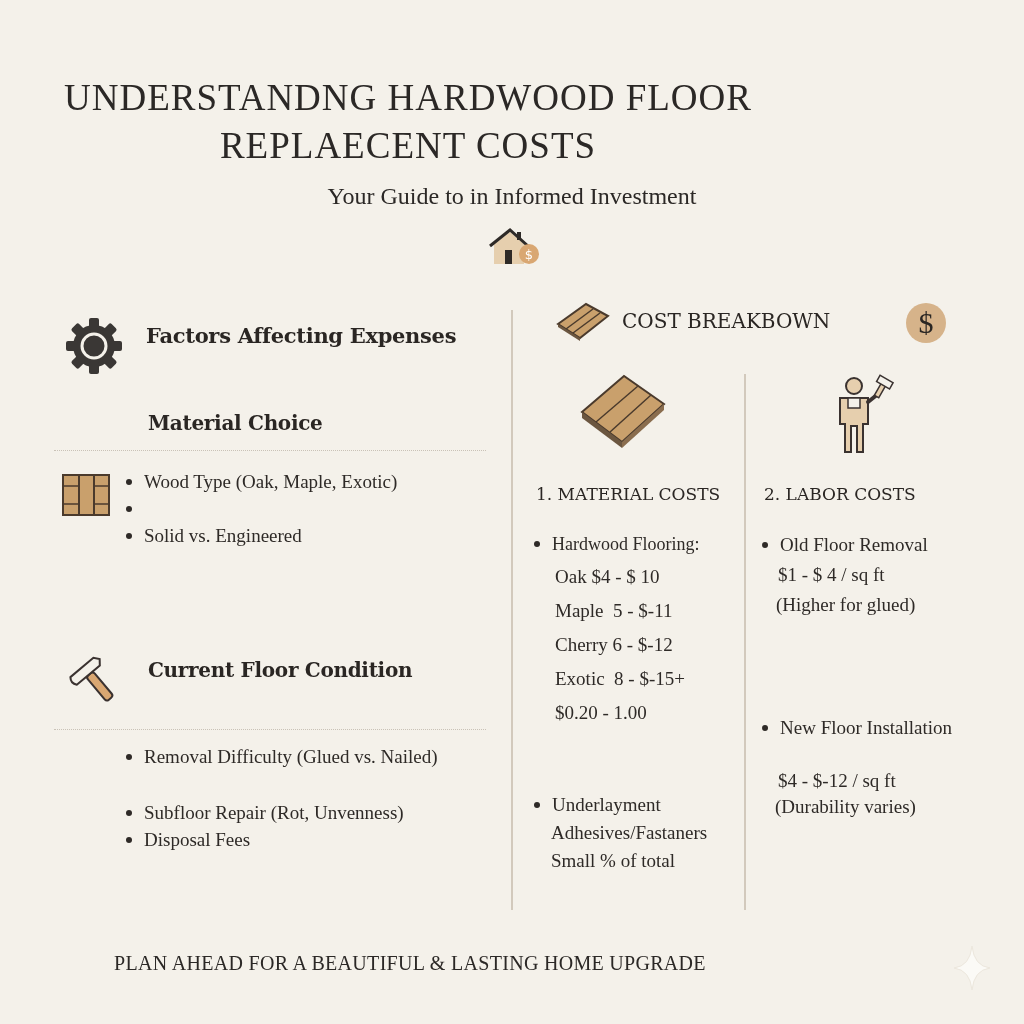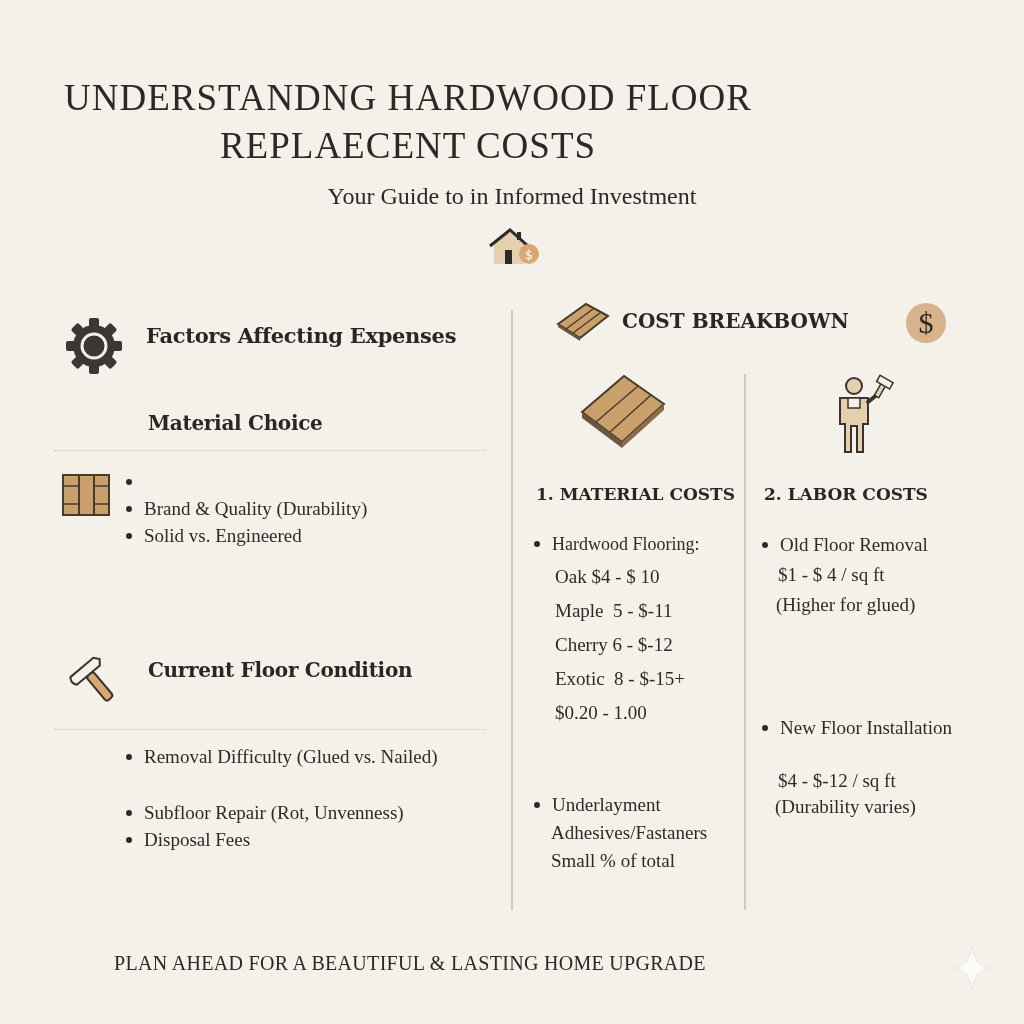--- a/index.html
+++ b/index.html
@@ -19,21 +19,21 @@
 
     .section-h {
       position: absolute; font-family: "DejaVu Serif", serif; font-weight: bold;
       font-size: 21px; color: #2a2623; letter-spacing: -0.3px;
     }
     .sub-h {
       position: absolute; font-family: "DejaVu Serif", serif; font-weight: bold;
       font-size: 20px; color: #2a2623; letter-spacing: -0.3px;
     }
     .col-h {
-      position: absolute; font-family: "DejaVu Serif", serif; font-weight: bold;
+      position: absolute; font-family: "DejaVu Serif", serif; font-weight: normal;
       font-size: 17px; color: #2a2623; letter-spacing: 0px;
     }
     .dotted {
       position: absolute; height: 0; border-top: 1.5px dotted #c9c2b7;
     }
     .vline {
       position: absolute; width: 2px; background: #d2c9bc;
     }
     .bullet-line {
       position: absolute; font-family: "Liberation Serif", serif; font-size: 19px;
@@ -95,22 +95,22 @@
   <svg width="48" height="42" viewBox="0 0 48 42">
     <rect x="1" y="1" width="46" height="40" fill="#c9a06c" stroke="#4a3a2c" stroke-width="2"></rect>
     <line x1="17" y1="1" x2="17" y2="41" stroke="#4a3a2c" stroke-width="2"></line>
     <line x1="32" y1="1" x2="32" y2="41" stroke="#4a3a2c" stroke-width="2"></line>
     <line x1="1" y1="12" x2="17" y2="12" stroke="#4a3a2c" stroke-width="1.5"></line>
     <line x1="32" y1="12" x2="47" y2="12" stroke="#4a3a2c" stroke-width="1.5"></line>
     <line x1="1" y1="30" x2="17" y2="30" stroke="#4a3a2c" stroke-width="1.5"></line>
     <line x1="32" y1="30" x2="47" y2="30" stroke="#4a3a2c" stroke-width="1.5"></line>
   </svg>
 </div>
-<div class="bullet-line" style="left:126px; top:471px;"><span class="dot"></span></div>
-<div class="bullet-line" style="left:126px; top:498px;"><span class="dot"></span><span>Brand &amp; Quality (Durability)</span></div>
+<div class="bullet-line" style="left:126px; top:471px;"><span class="dot"></span><span>Wood Type (Oak, Maple, Exotic)</span></div>
+<div class="bullet-line" style="left:126px; top:498px;"><span class="dot"></span></div>
 <div class="bullet-line" style="left:126px; top:525px;"><span class="dot"></span><span>Solid vs. Engineered</span></div>
 
 <div class="abs" style="left:66px; top:654px; width:58px; height:52px;">
   <svg width="58" height="52" viewBox="0 0 58 52">
     <g transform="rotate(-40 29 26)">
       <rect x="24" y="18" width="9" height="32" rx="3" fill="#d9a772" stroke="#3a3230" stroke-width="2"></rect>
       <path d="M12 8 L42 8 L46 13 L42 18 L12 18 Q8 13 12 8 Z" fill="#f4f1ea" stroke="#3a3230" stroke-width="2"></path>
     </g>
   </svg>
 </div>

